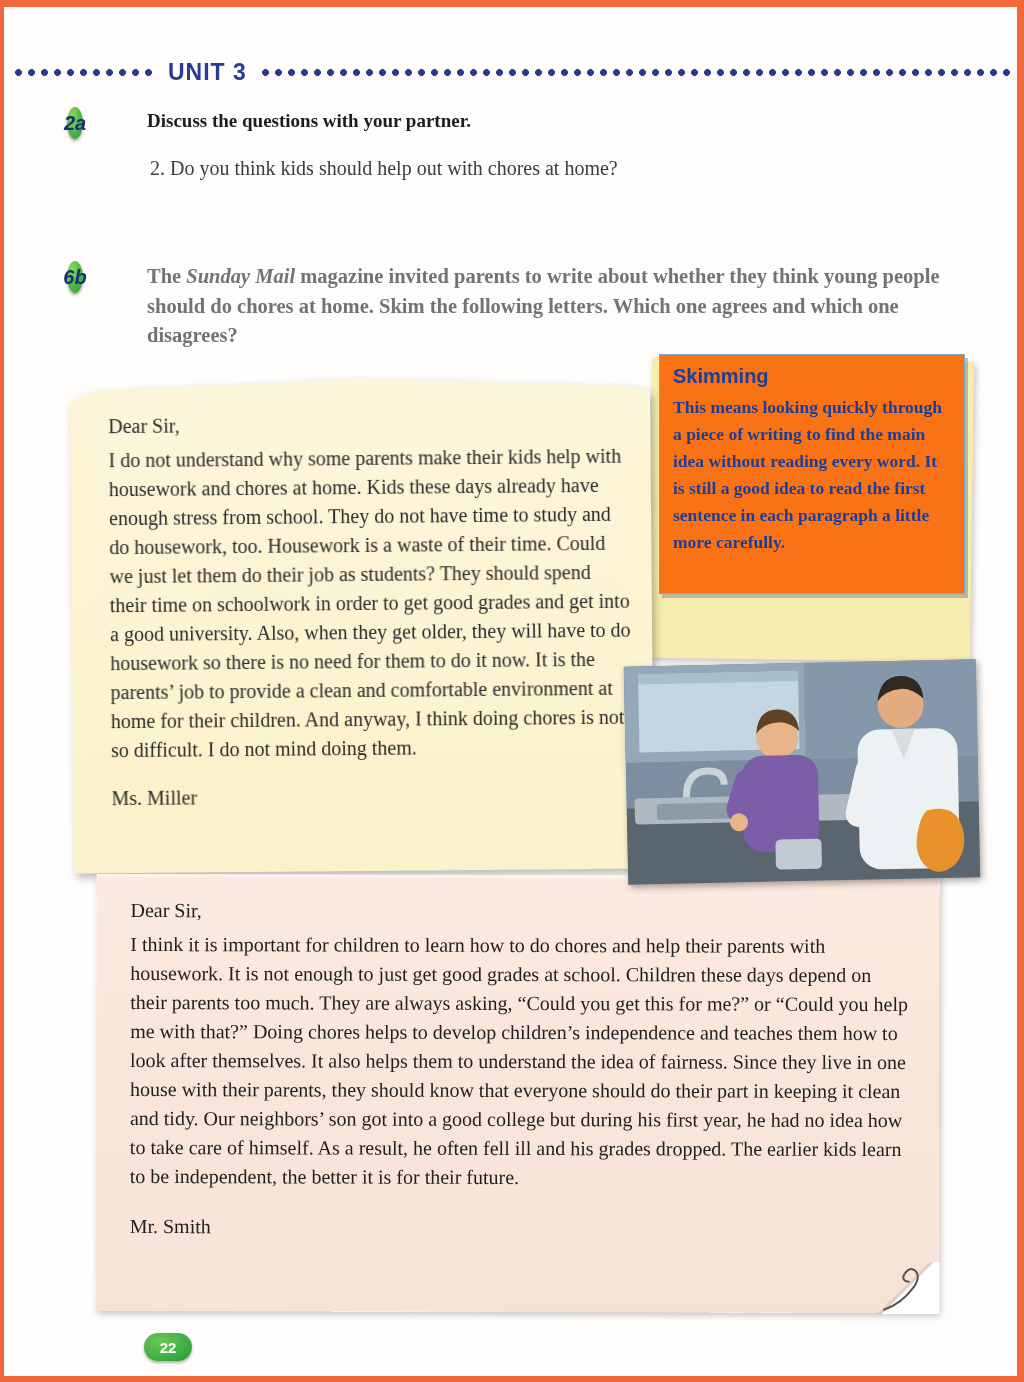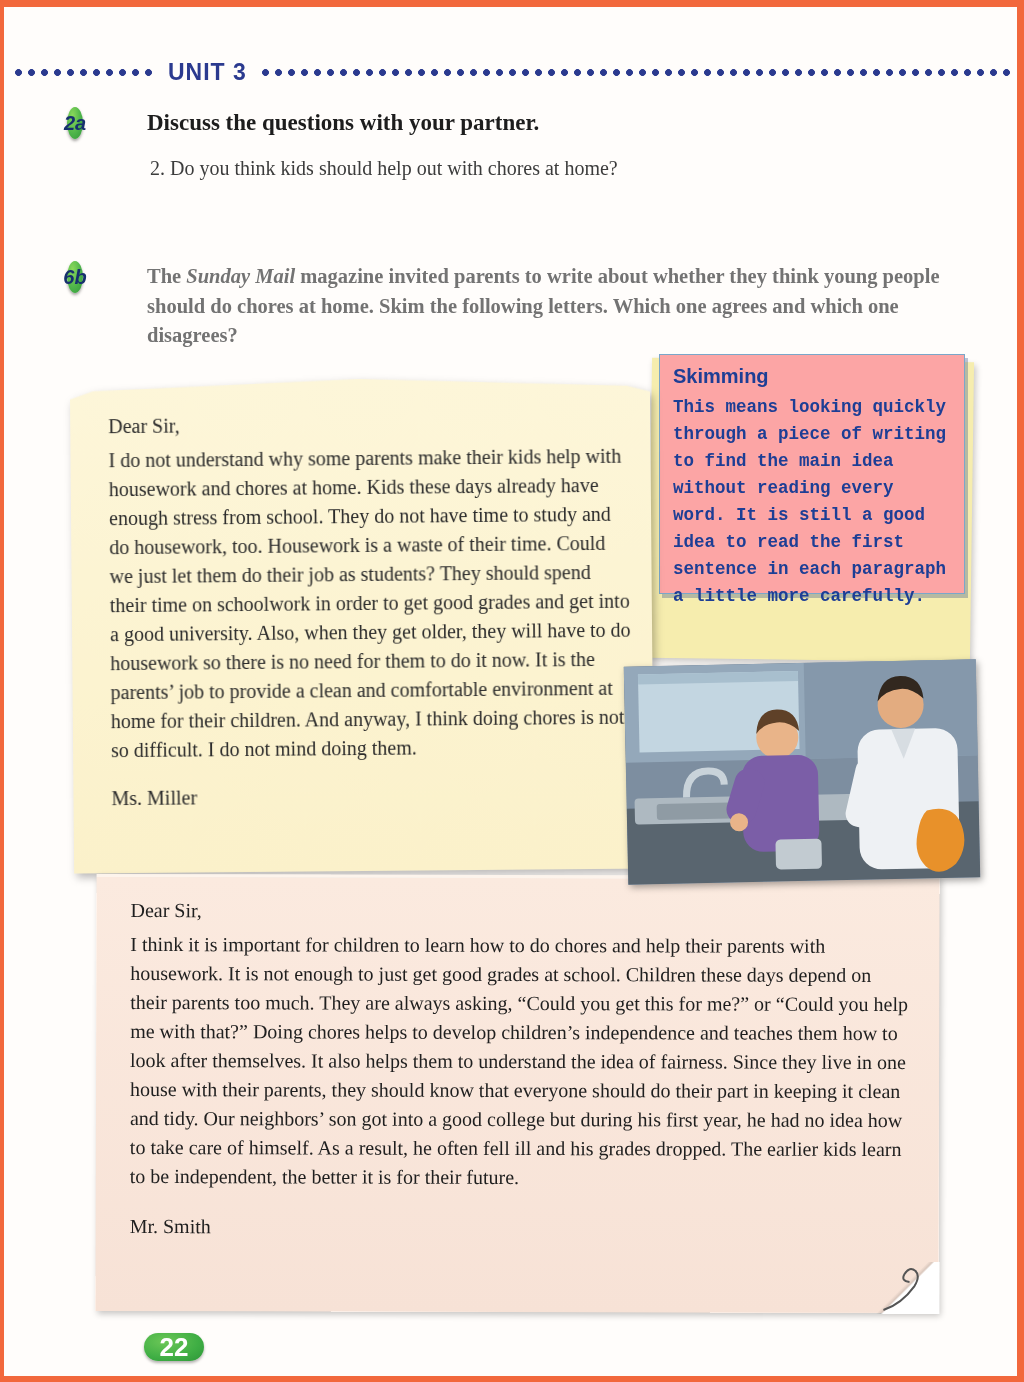--- a/index.html
+++ b/index.html
@@ -43,53 +43,53 @@
     font-weight: bold; font-style: italic; font-size: 20px;
     display: flex; align-items: center; justify-content: center;
     box-shadow: 0 2px 3px rgba(0,0,0,0.35);
   }
   .badge-2a { left: 63px; top: 100px; }
   .badge-2b { left: 63px; top: 254px; }
 
   
   .sec2a-title {
     position: absolute; left: 143px; top: 103px;
-    font-size: 23px; font-weight: bold; color: #1d1d1d;
+    font-size: 19px; font-weight: bold; color: #1d1d1d;
   }
   .sec2a-questions { position: absolute; left: 146px; top: 143px; }
   .question { font-size: 20px; color: #3c3c3c; line-height: 37px; }
 
   
   .sec2b-text {
     position: absolute; left: 143px; top: 255px; width: 828px;
     font-size: 20.5px; font-weight: bold; color: #737373; line-height: 29.5px;
   }
   .sec2b-text .italic { font-style: italic; }
 
   
   .skim-backing {
     position: absolute; left: 646px; top: 353px; width: 322px; height: 300px;
     background: #f6edae;
     transform: rotate(0.8deg);
     box-shadow: 2px 3px 6px rgba(0,0,0,0.22);
   }
   .skim-box {
     position: absolute; left: 655px; top: 347px; width: 306px; height: 240px;
-    background: #fca5a5;
+    background: #f97316;
     border: 1.5px solid #7aa7c9;
     box-shadow: 3px 4px 0 rgba(60,90,140,0.35);
     box-sizing: border-box;
     padding: 10px 13px 0 13px;
   }
   .skim-title {
     font-family: "Liberation Sans", sans-serif;
     font-weight: bold; font-size: 20px; color: #1d3e95; margin-bottom: 6px;
   }
   .skim-body {
-    font-family: Liberation Mono, monospace;
+    font-family: Liberation Serif, serif;
     font-weight: bold; font-size: 17.5px; color: #1d3e95; line-height: 27px;
   }
 
   
   .letter1-wrap {
     position: absolute; left: 68px; top: 372px; width: 580px; height: 492px;
     filter: drop-shadow(3px 4px 4px rgba(0,0,0,0.28));
     transform: rotate(-0.5deg);
     z-index: 1;
   }
@@ -133,26 +133,26 @@
   }
   .signature2 { margin-top: 24px; font-size: 20px; color: #1f1f1f; }
   .curl {
     position: absolute; right: -1px; bottom: -1px; width: 64px; height: 52px;
     background: linear-gradient(315deg, #ffffff 49%, rgba(0,0,0,0.12) 51%, transparent 55%);
   }
   .curl svg { position: absolute; right: 2px; bottom: 2px; }
 
   
   .page-number {
-    position: absolute; left: 140px; top: 1326px; width: 60px; height: 28px;
+    position: absolute; left: 140px; top: 1326px; width: 48px; height: 28px;
     background: radial-gradient(ellipse at 35% 30%, #6cc757 0%, #3fae44 60%, #2d9538 100%);
     border-radius: 15px;
     color: #ffffff;
     font-family: "Liberation Sans", sans-serif;
-    font-weight: bold; font-size: 26px;
+    font-weight: bold; font-size: 15px;
     display: flex; align-items: center; justify-content: center;
     box-shadow: 0 2px 3px rgba(0,0,0,0.3);
   }
 </style>
 </head>
 <body>
 
 <div class="page">
 
   <div class="header">

